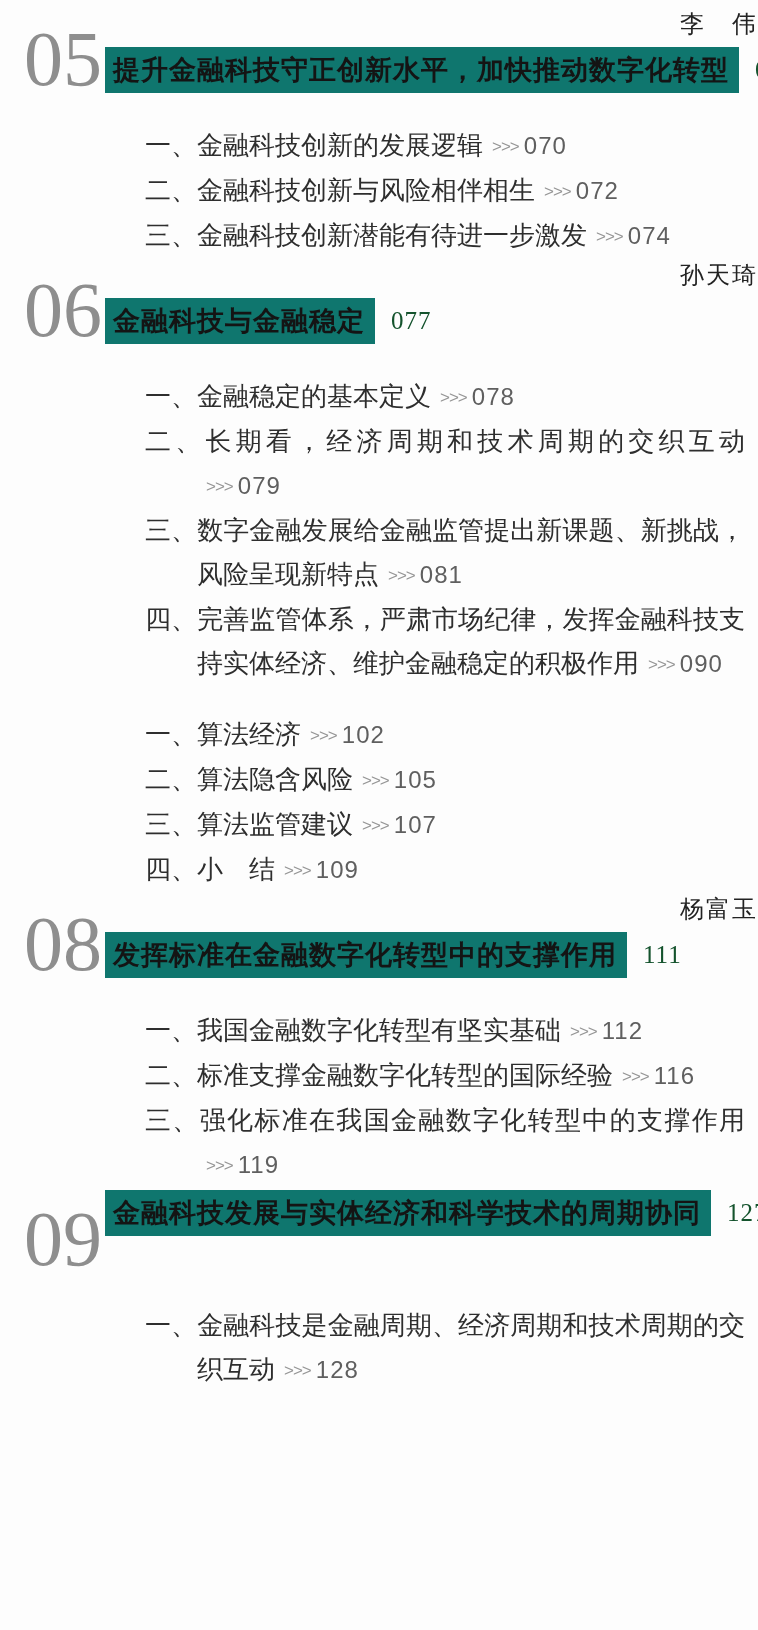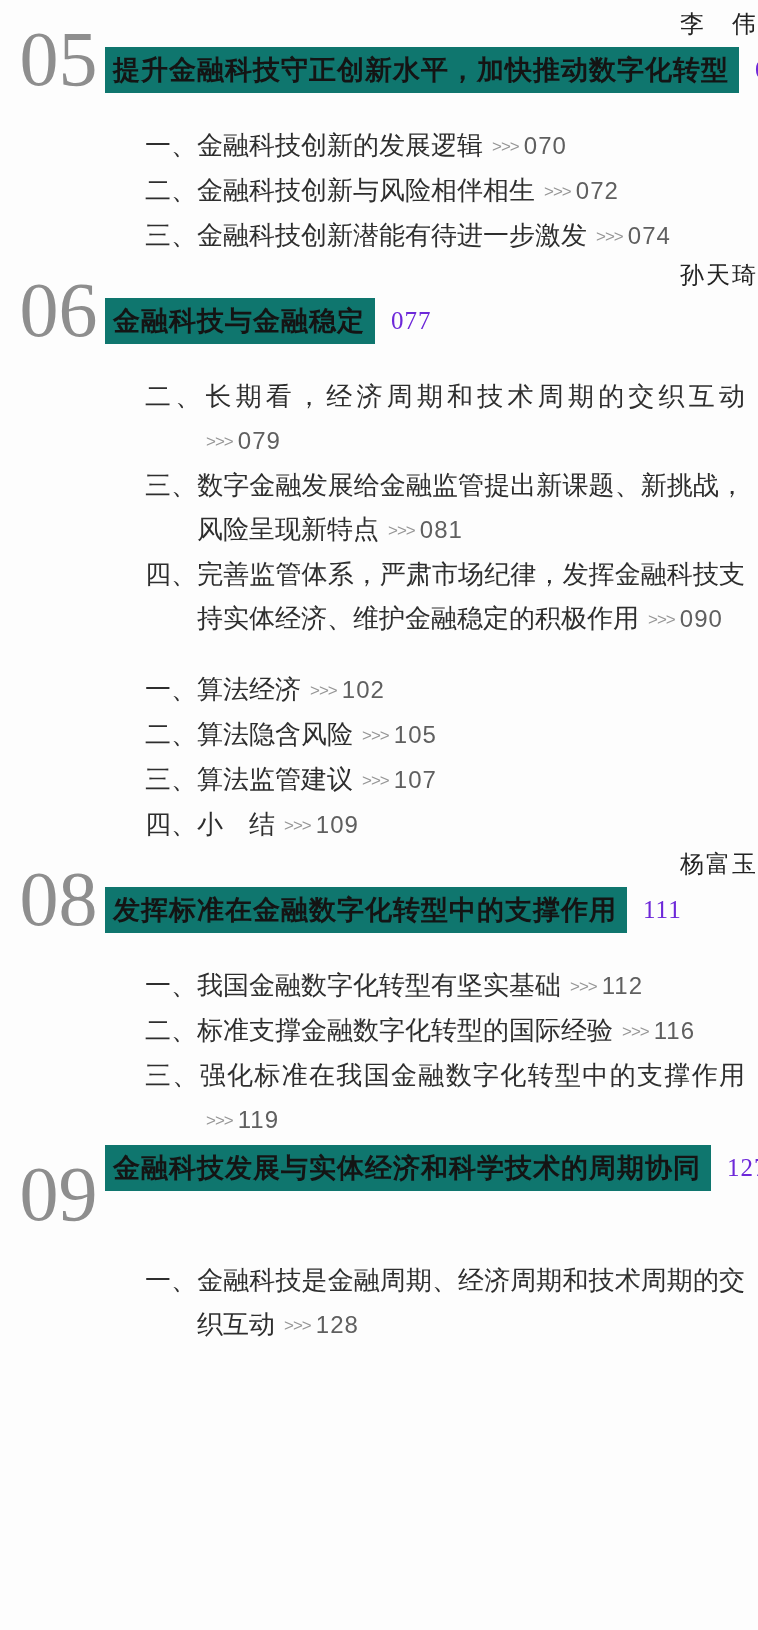--- a/index.html
+++ b/index.html
@@ -23,22 +23,21 @@
   .toc-section:first-child {
     margin-top: 0;
   }
   .sec-head {
     display: flex;
     align-items: flex-start;
   }
   .num-col {
     flex: 0 0 105px;
     box-sizing: border-box;
-    padding-left: 12px;
-    text-align: center;
+    padding-left: 24px;
   }
   .sec-num {
     font-family: "Liberation Serif", serif;
     font-size: 78px;
     line-height: 1;
     color: #8e8e8e;
     margin-top: 12px;
     letter-spacing: 0px;
   }
   .head-right {
@@ -66,21 +65,21 @@
     font-size: 27px;
     font-weight: 700;
     letter-spacing: 1px;
     line-height: 1.2;
     padding: 7px 10px 7px 8px;
     white-space: nowrap;
   }
   .sec-page {
     font-family: "Liberation Serif", serif;
     font-size: 25px;
-    color: #6d28d9;
+    color: #14532d;
     letter-spacing: 1px;
     margin-left: 16px;
   }
   .items {
     list-style: none;
     margin: 26px 0 0 145px;
     padding: 0;
     width: 600px;
   }
   .item {
@@ -140,20 +139,21 @@
       </div>
       <div class="head-right">
         <div class="sec-author">孙天琦</div>
         <div class="title-row">
           <span class="sec-title">金融科技与金融稳定</span>
           <span class="sec-page">077</span>
         </div>
       </div>
     </div>
     <ul class="items">
+        <li class="item"><span>一、金融稳定的基本定义</span><span class="item-arrow">&gt;&gt;&gt;</span><span class="item-page">078</span></li>
         <li class="item"><span>二、长期看，经济周期和技术周期的交织互动</span><span class="item-arrow">&gt;&gt;&gt;</span><span class="item-page">079</span></li>
         <li class="item"><span>三、数字金融发展给金融监管提出新课题、新挑战，风险呈现新特点</span><span class="item-arrow">&gt;&gt;&gt;</span><span class="item-page">081</span></li>
         <li class="item"><span>四、完善监管体系，严肃市场纪律，发挥金融科技支持实体经济、维护金融稳定的积极作用</span><span class="item-arrow">&gt;&gt;&gt;</span><span class="item-page">090</span></li>
       </ul>
   </section>
     <section class="toc-section">
     <ul class="items">
         <li class="item"><span>一、算法经济</span><span class="item-arrow">&gt;&gt;&gt;</span><span class="item-page">102</span></li>
         <li class="item"><span>二、算法隐含风险</span><span class="item-arrow">&gt;&gt;&gt;</span><span class="item-page">105</span></li>
         <li class="item"><span>三、算法监管建议</span><span class="item-arrow">&gt;&gt;&gt;</span><span class="item-page">107</span></li>

